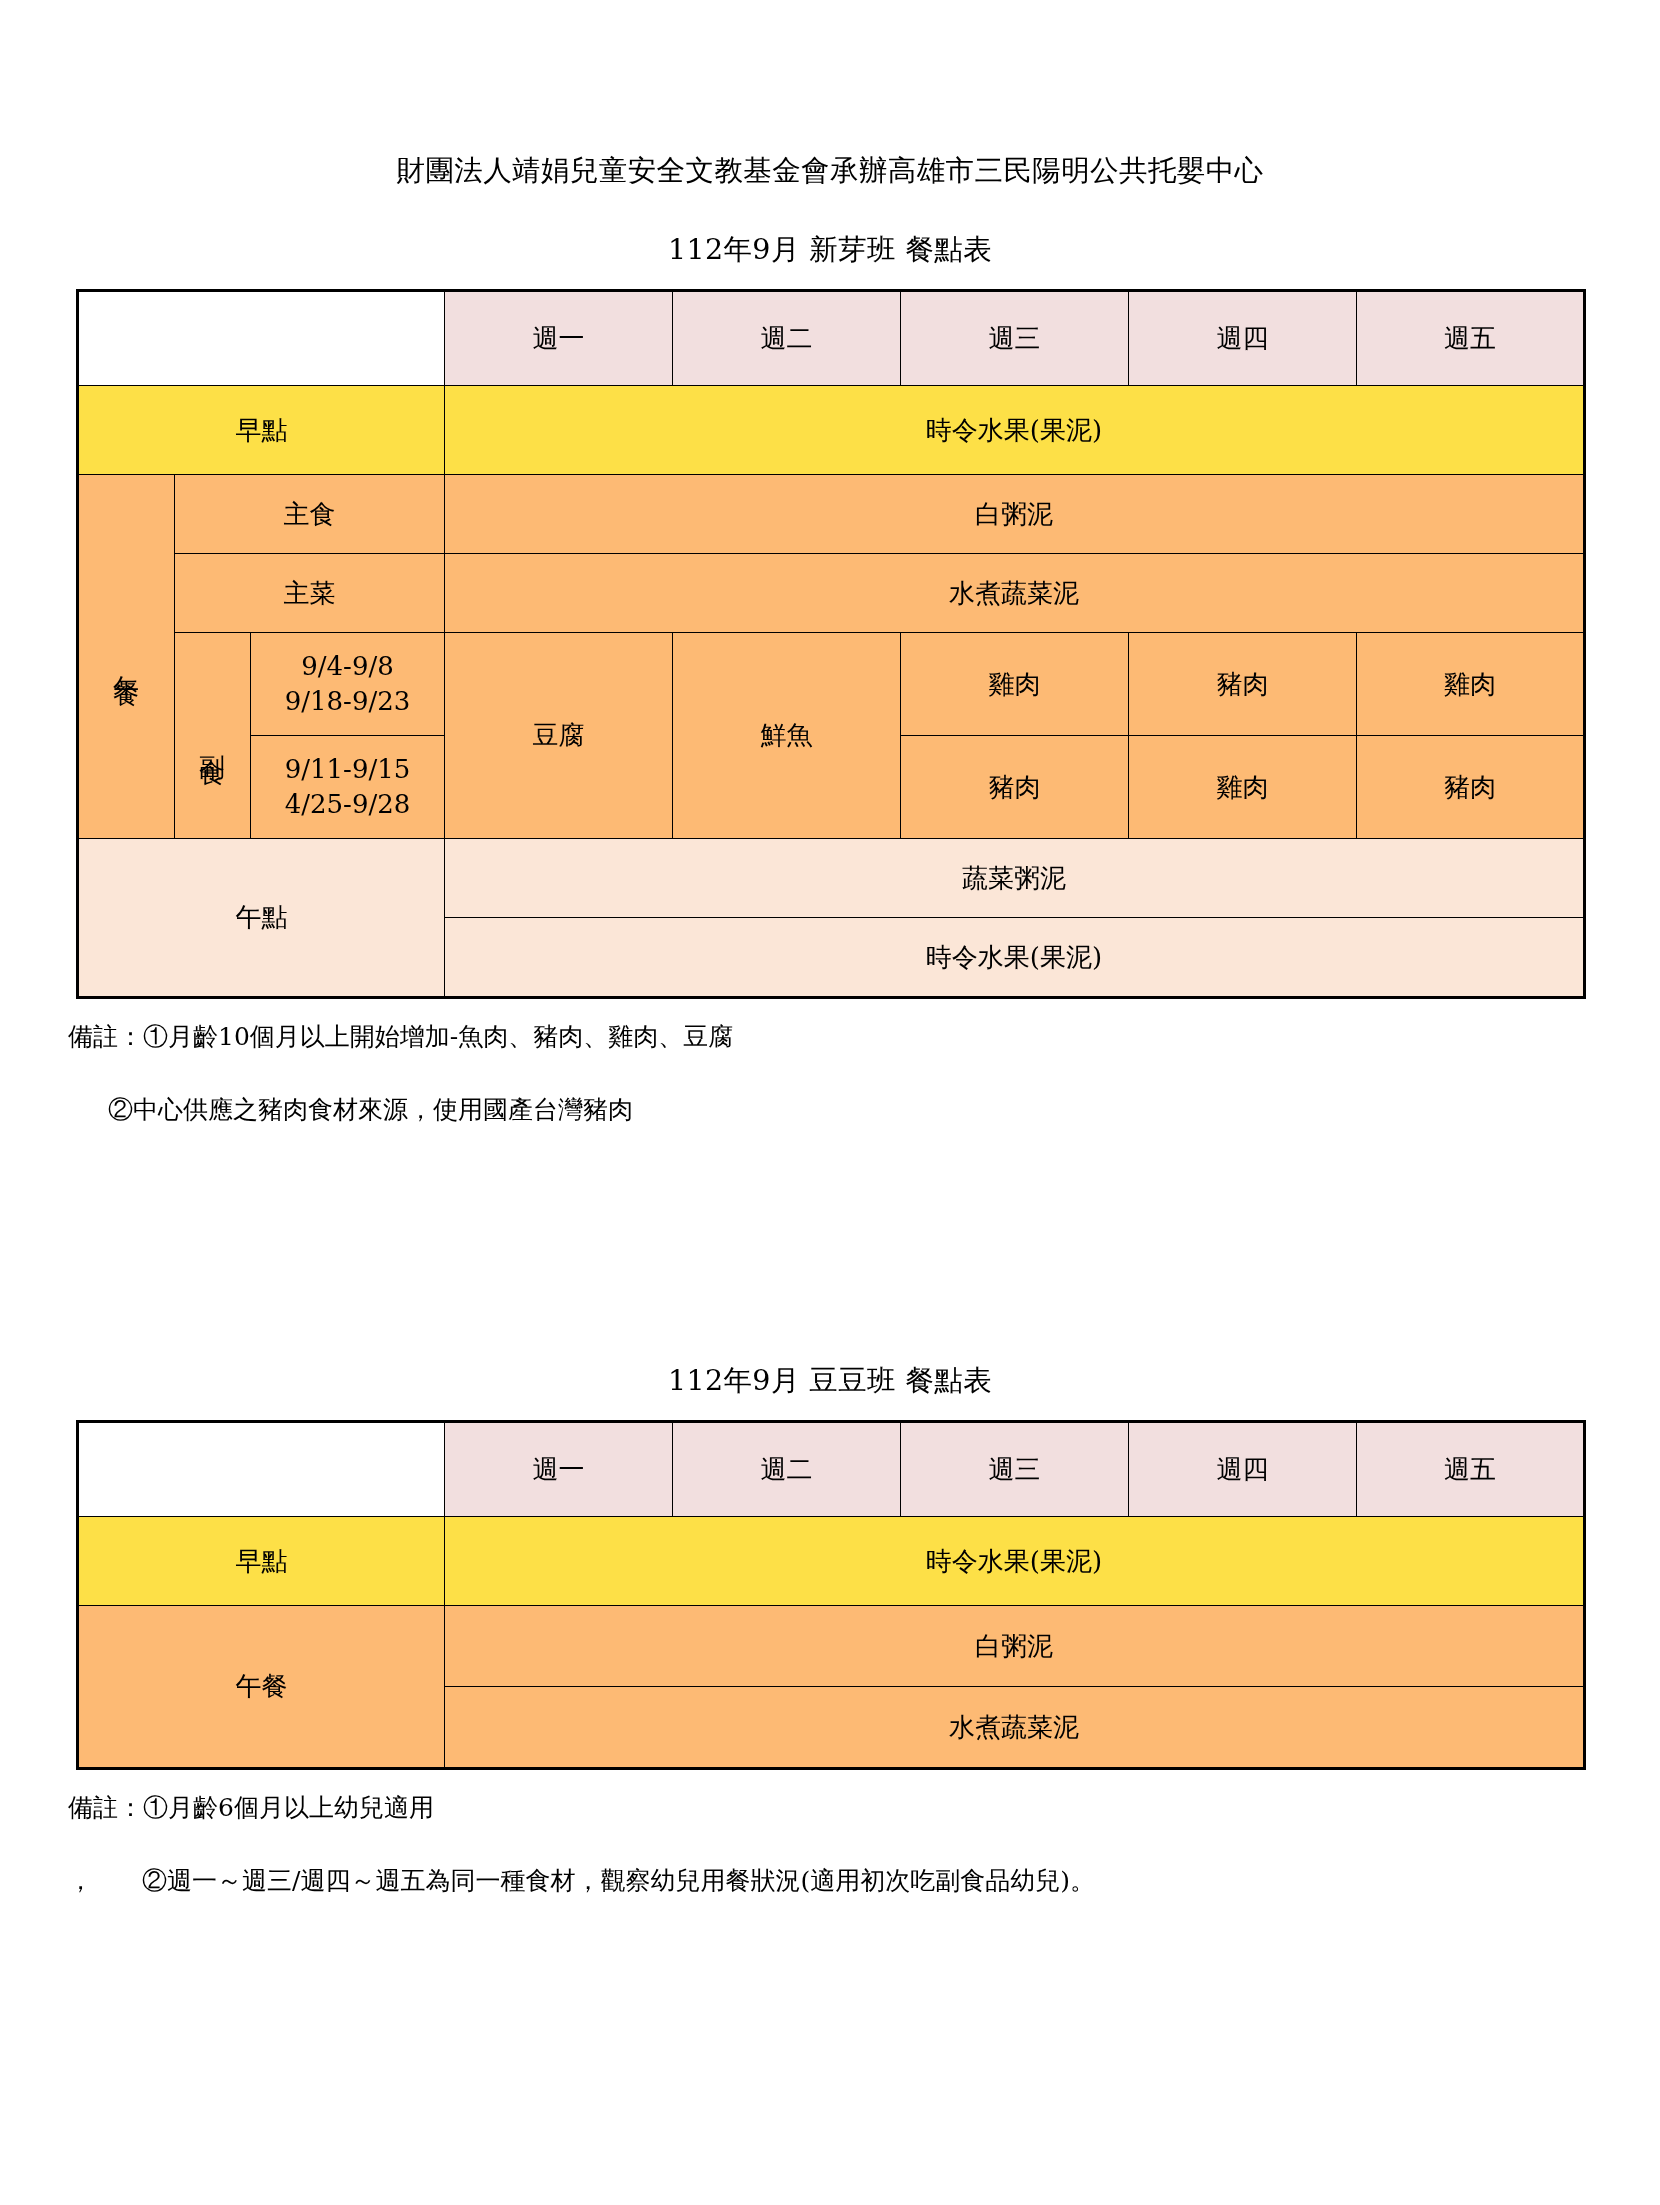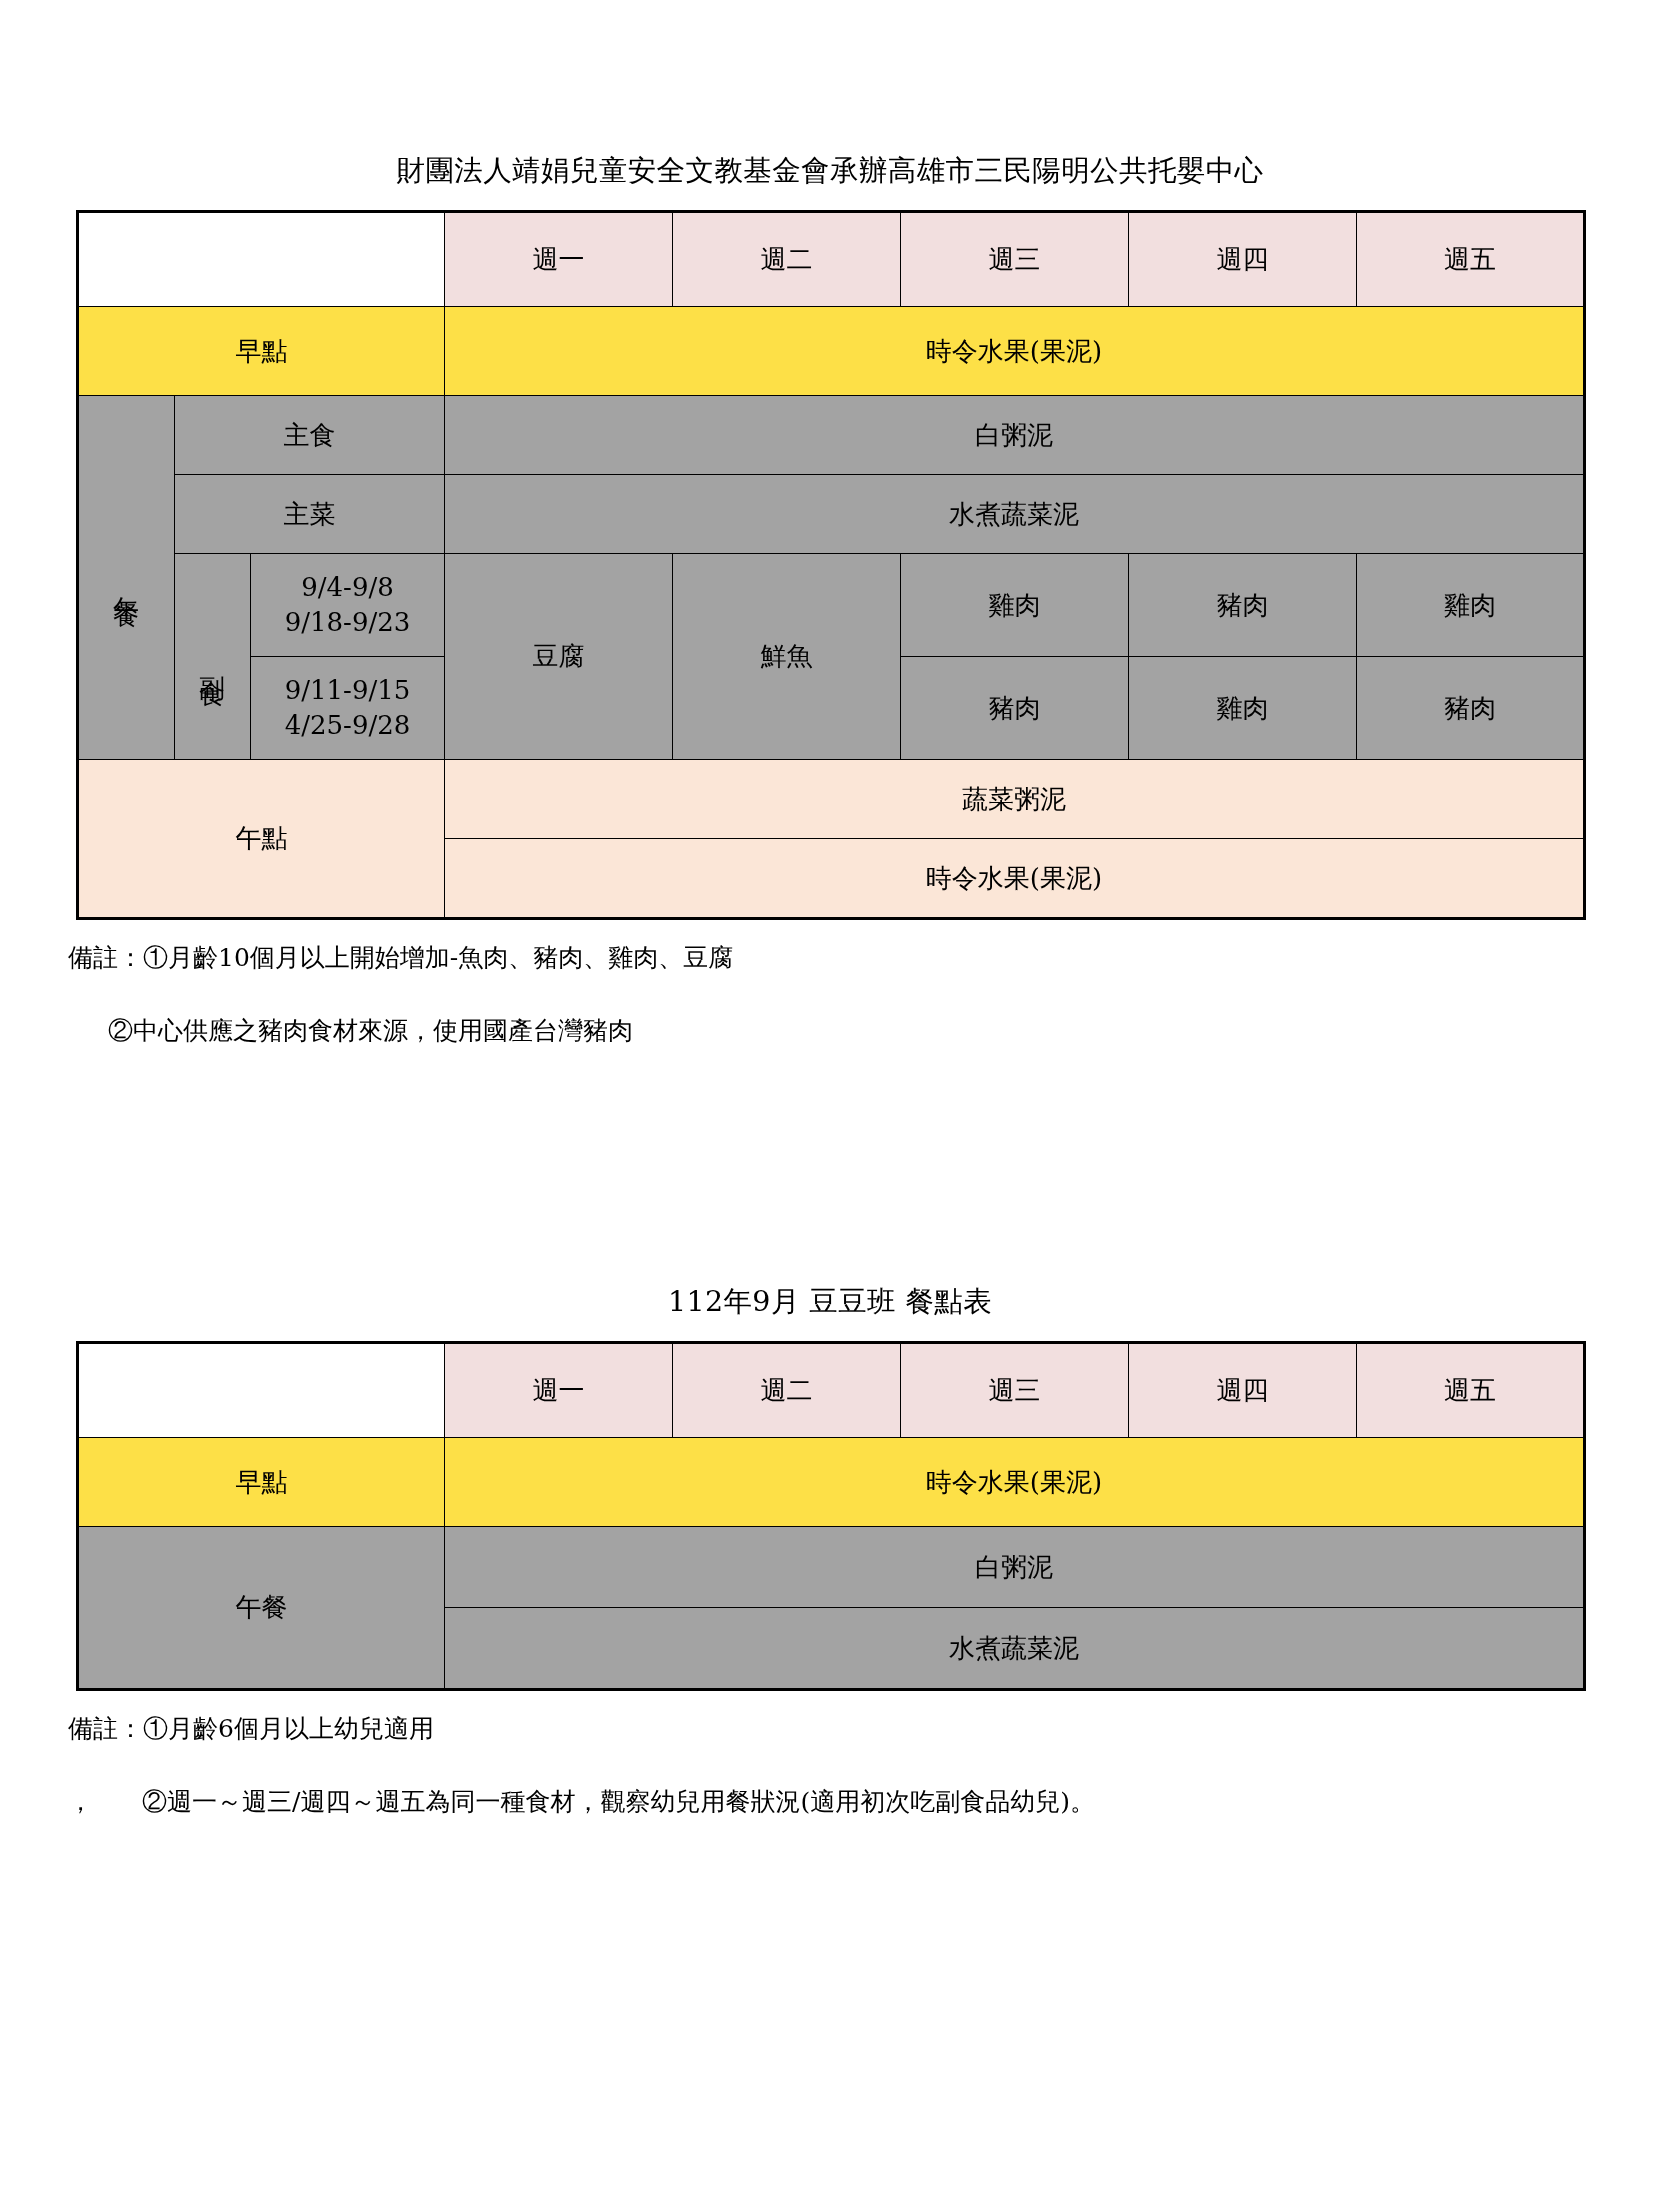--- a/index.html
+++ b/index.html
@@ -66,21 +66,21 @@
 
   
   table.menu {
     border: 3.5px solid #000000;
   }
 
   
   .c-blank  { background: #ffffff; }
   .c-head   { background: #f2dfdf; }
   .c-green  { background: #fde047; }
-  .c-blue   { background: #a3a3a3; }
+  .c-blue   { background: #fdba74; }
   .c-peach  { background: #fbe6d7; }
 
   
   .vtext {
     writing-mode: vertical-rl;
     text-orientation: upright;
     letter-spacing: 5.2px;
     display: inline-block;
     line-height: 1.0;
   }
@@ -105,20 +105,21 @@
 
   .spacer-big { height: 199px; }
 </style>
 </head>
 <body>
 
 <div class="page">
 
   <div class="org-title">財團法人靖娟兒童安全文教基金會承辦高雄市三民陽明公共托嬰中心</div>
 
+  <div class="table-title">112年9月  新芽班  餐點表</div>
 
   <div class="menu-table-wrap">
     <table class="menu">
       <colgroup>
         <col style="width:97px">
         <col style="width:76px">
         <col style="width:194px">
         <col style="width:228px">
         <col style="width:228px">
         <col style="width:228px">

